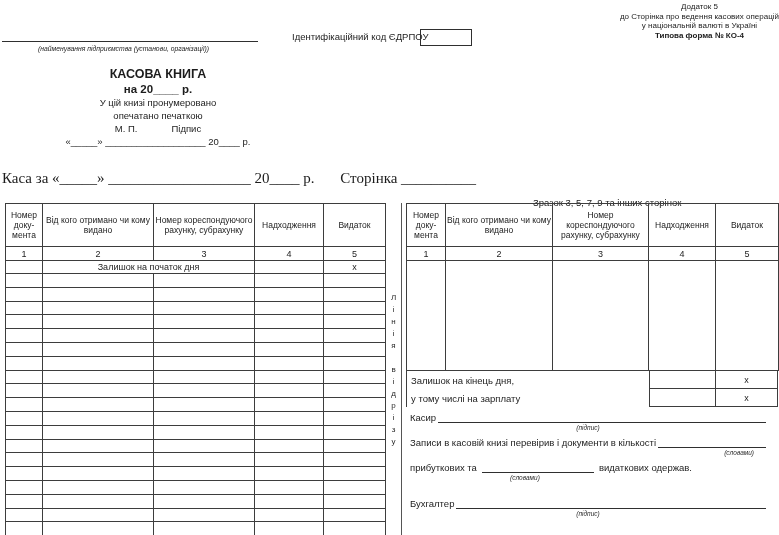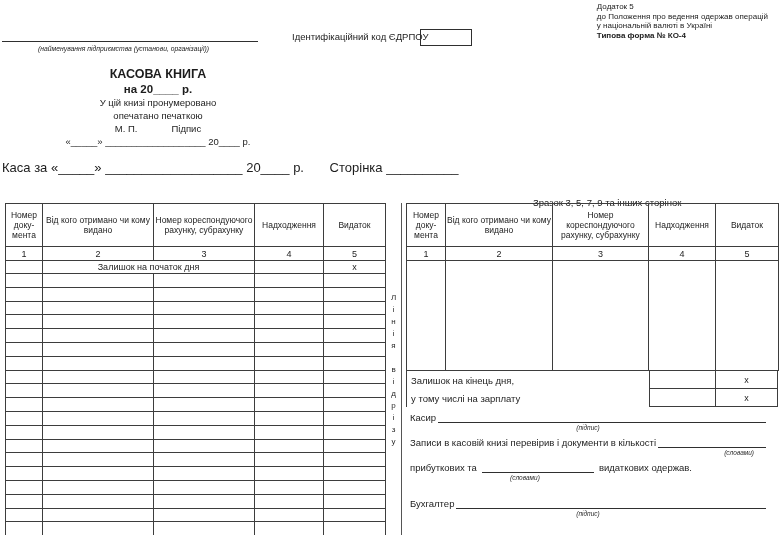--- a/index.html
+++ b/index.html
@@ -4,34 +4,34 @@
 <style>
   html,body{margin:0;padding:0;}
   body{
     width:779px;height:535px;overflow:hidden;position:relative;
     background:#ffffff;color:#1c1c1c;
     font-family:"Liberation Sans", sans-serif;
     -webkit-font-smoothing:antialiased;
   }
   .abs{position:absolute;}
   
-  .appendix{top:2px;right:11px;text-align:left;font-size:8px;line-height:9.5px;}
+  .appendix{top:2px;right:0;text-align:center;font-size:8px;line-height:9.5px;}
   .appendix .bold{font-weight:bold;}
   
   .org-underline{left:2px;top:41px;width:256px;height:0;border-bottom:1px solid #2f2f2f;}
   .org-caption{left:38px;top:45px;font-size:6.8px;font-style:italic;}
   .edrpou-label{left:292px;top:31px;font-size:9.5px;}
   .edrpou-box{left:420px;top:29px;width:50px;height:15px;border:1px solid #2f2f2f;}
   
   .title-block{left:58px;top:67px;width:200px;text-align:center;font-size:9.5px;line-height:13px;}
   .t1{font-size:12.5px;font-weight:bold;line-height:15px;text-align:center;}
   .t2{font-size:11.5px;font-weight:bold;line-height:14px;}
   .mp-line{display:flex;justify-content:center;gap:34px;}
   
-  .kasa-line{left:2px;top:160px;font-size:13px;}
+  .kasa-line{left:2px;top:170px;font-size:15px;font-family:Liberation Serif, serif;}
   .kasa-line .pagelab{margin-left:22px;}
   
   .sample-note{left:533px;top:197px;font-size:9.5px;}
   
   .grid{border-collapse:collapse;table-layout:fixed;font-size:8.5px;}
   .grid th,.grid td{
     border:1px solid #3d3d3d;padding:0;text-align:center;vertical-align:middle;
     font-weight:normal;line-height:10px;overflow:hidden;
   }
   .left-table{left:5px;top:203px;width:380px;}
@@ -65,21 +65,21 @@
   .cap.center{text-align:center;}
   .cap.right{text-align:right;padding-right:12px;}
   .cap.indent{margin-left:100px;}
   .acct{margin-top:14px;}
 </style>
 </head>
 <body>
 
 <div class="abs appendix">
   <div>Додаток 5</div>
-  <div>до Положення про ведення одержав операцій</div>
+  <div>до Сторінка про ведення касових операцій</div>
   <div>у національній валюті в Україні</div>
   <div class="bold">Типова форма № КО-4</div>
 </div>
 
 <div class="abs org-underline"></div>
 <div class="abs org-caption">(найменування підприємства (установи, організації))</div>
 <div class="abs edrpou-label">Ідентифікаційний код ЄДРПОУ</div>
 <div class="abs edrpou-box"></div>
 
 <div class="abs title-block">

